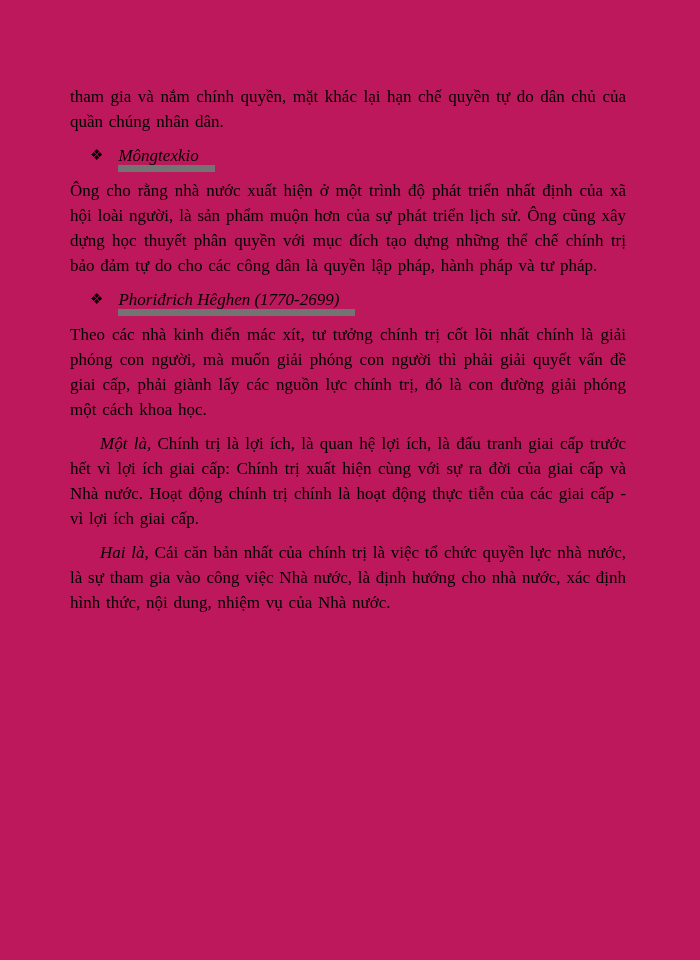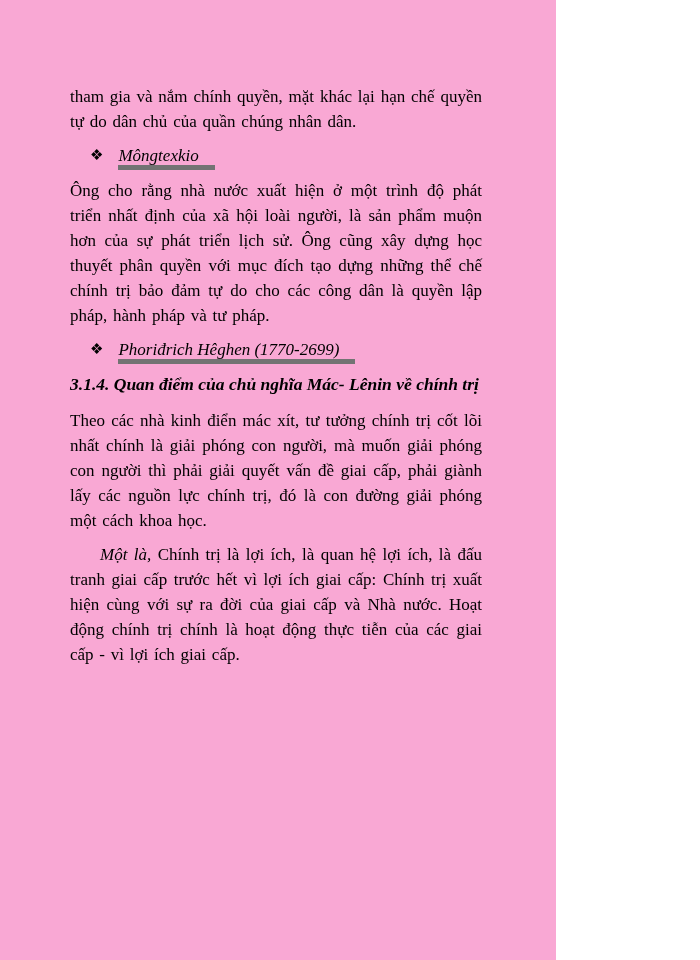--- a/index.html
+++ b/index.html
@@ -3,25 +3,25 @@
 <meta charset="utf-8">
 <style>
   * { margin: 0; padding: 0; box-sizing: border-box; }
   html, body { width: 700px; height: 960px; }
   body {
     background: #ffffff;
     color: #000000;
     font-family: "Liberation Serif", "DejaVu Serif", serif;
   }
   .page {
-    width: 556px;
+    width: 700px;
     height: 960px;
     padding: 84px 74px 0 70px;
     overflow: hidden;
-    background: #f9a8d4;
+    background: #be185d;
   }
   .para {
     font-size: 17px;
     line-height: 25px;
     text-align: justify;
     word-spacing: 0.09em;
     margin-bottom: 9px;
   }
   .para.indent { text-indent: 30px; }
   .bullet-line {
@@ -31,21 +31,21 @@
     white-space: nowrap;
   }
   .bullet-glyph {
     display: inline-block;
     margin-right: 15px;
     font-size: 15px;
     vertical-align: 1px;
   }
   .bullet-text {
     font-style: italic;
-    border-bottom: 5px solid #737373;
+    border-bottom: 7px solid #737373;
     padding-right: 16px;
   }
   .heading {
     font-size: 17.5px;
     line-height: 25px;
     font-weight: bold;
     font-style: italic;
     margin: 4px 0 11px 0;
   }
   .italic { font-style: italic; }
@@ -63,21 +63,21 @@
 
   <p class="para">Ông cho rằng nhà nước xuất hiện ở một trình độ phát triển nhất định của xã hội loài người, là sản phẩm muộn hơn của sự phát triển lịch sử. Ông cũng xây dựng học thuyết phân quyền với mục đích tạo dựng những thể chế chính trị bảo đảm tự do cho các công dân là quyền lập pháp, hành pháp và tư pháp.</p>
 
   <div class="bullet-line">
     <span class="bullet-glyph">❖</span><span class="bullet-text">Phoriđrich Hêghen (1770-2699)</span>
   </div>
 
 
 
 
-  <h3 class="heading">3.1.4. Quan điểm của chủ nghĩa Mác- Lênin về chính trị</h3>
 
   <p class="para">Theo các nhà kinh điển mác xít, tư tưởng chính trị cốt lõi nhất chính là giải phóng con người, mà muốn giải phóng con người thì phải giải quyết vấn đề giai cấp, phải giành lấy các nguồn lực chính trị, đó là con đường giải phóng một cách khoa học.</p>
 
   <p class="para indent"><span class="italic lead-italic">Một là,</span><span> Chính trị là lợi ích, là quan hệ lợi ích, là đấu tranh giai cấp trước hết vì lợi ích giai cấp: Chính trị xuất hiện cùng với sự ra đời của giai cấp và Nhà nước. Hoạt động chính trị chính là hoạt động thực tiễn của các giai cấp - vì lợi ích giai cấp.</span></p>
 
+  <p class="para indent"><span class="italic lead-italic">Hai là,</span><span> Cái căn bản nhất của chính trị là việc tổ chức quyền lực nhà nước, là sự tham gia vào công việc Nhà nước, là định hướng cho nhà nước, xác định hình thức, nội dung, nhiệm vụ của Nhà nước.</span></p>
 
 
 </div>
 
 </body></html>

